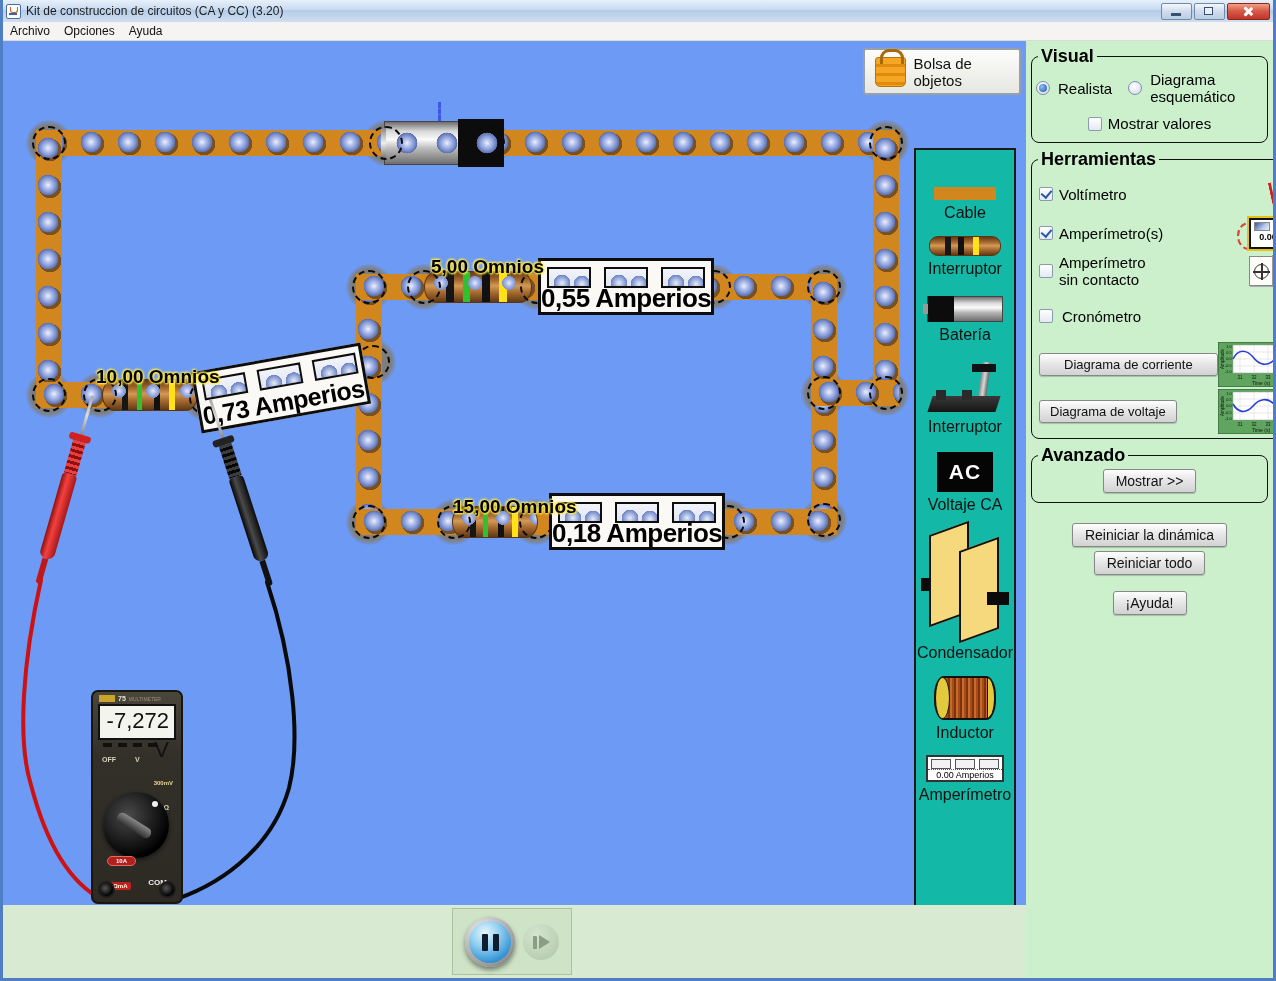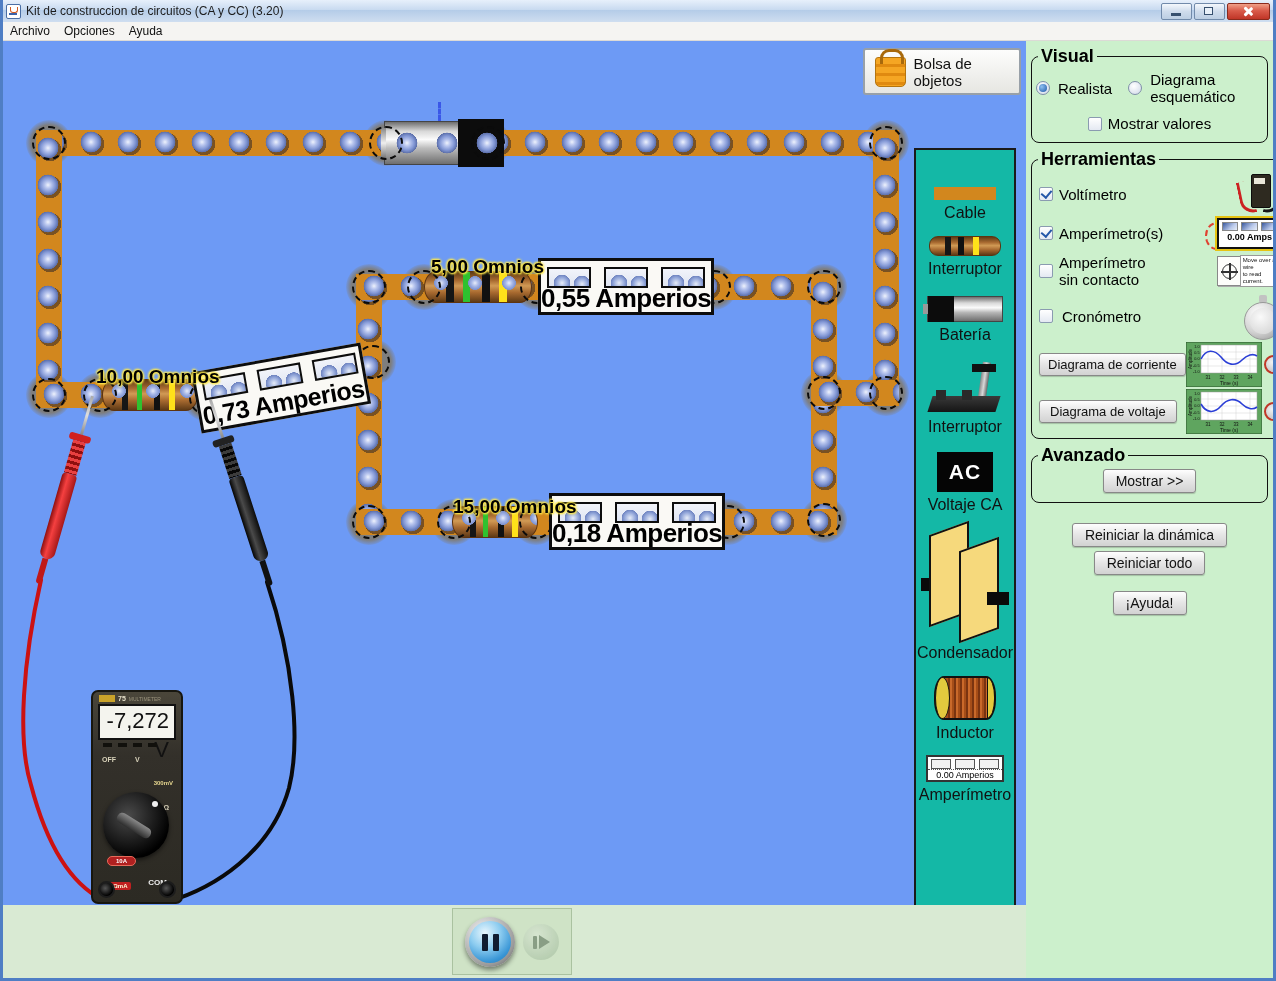--- a/index.html
+++ b/index.html
@@ -462,21 +462,21 @@
         <span class="cb"></span>
         <span style="margin-left:9px;font-size:15px">Cronómetro</span>
         <div class="h-icons sw-icon2">
           <div class="swc"></div>
             <div class="swc2"></div>
             <div class="swf"></div>
         </div>
       </div>
 
       <div class="h-row" style="min-height:46px">
-        <button class="btn" style="font-size:13px;padding:3px 8px">Diagrama de corriente</button>
+        <button class="btn" style="font-size:13px;padding:3px 24px">Diagrama de corriente</button>
         <div class="h-icons chart-wrap">
           <svg class="chart-svg" width="76" height="45" viewBox="0 0 76 45">
             <rect x="0" y="0" width="76" height="45" fill="#5fa55f" stroke="#2c552c"></rect>
             <rect x="15" y="3" width="56" height="28" fill="#ffffff" stroke="#9a9a9a" stroke-width="0.5"></rect>
             <g stroke="#c8c8c8" stroke-width="0.4">
               <line x1="15" y1="10" x2="71" y2="10"></line>
                 <line x1="15" y1="17" x2="71" y2="17"></line>
                 <line x1="15" y1="24" x2="71" y2="24"></line>
               <line x1="22" y1="3" x2="22" y2="31"></line>
                 <line x1="36" y1="3" x2="36" y2="31"></line>

